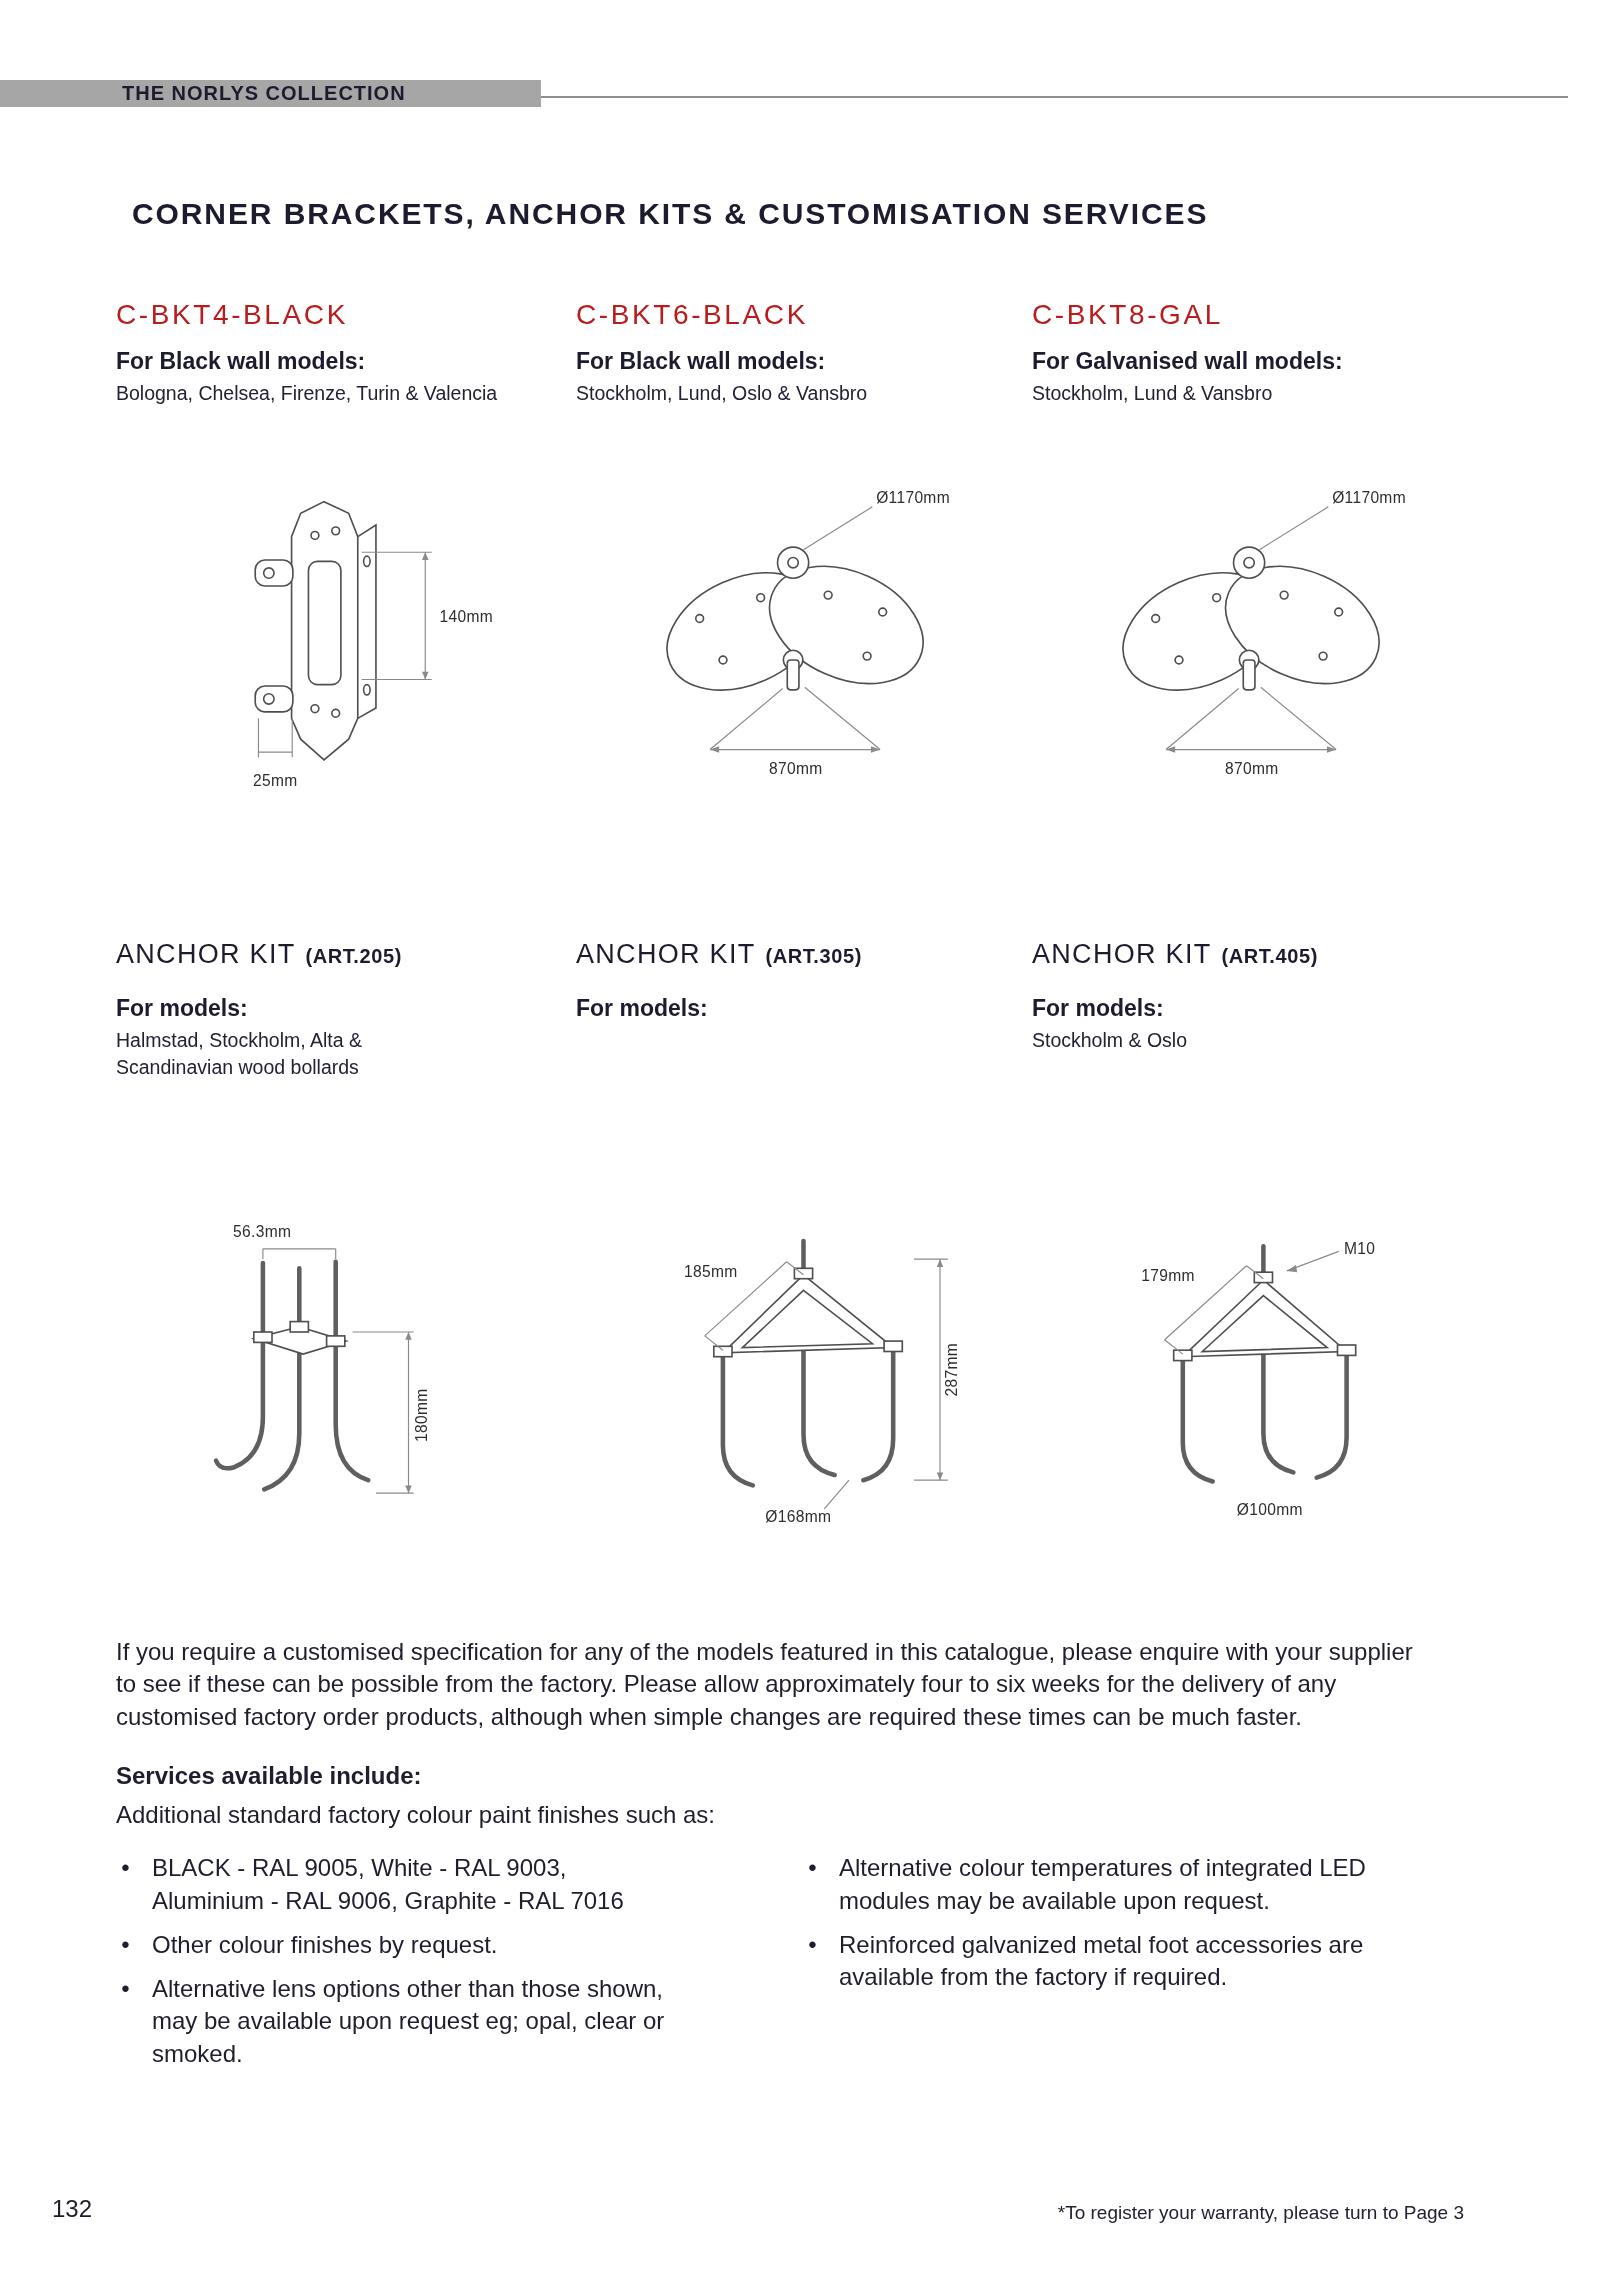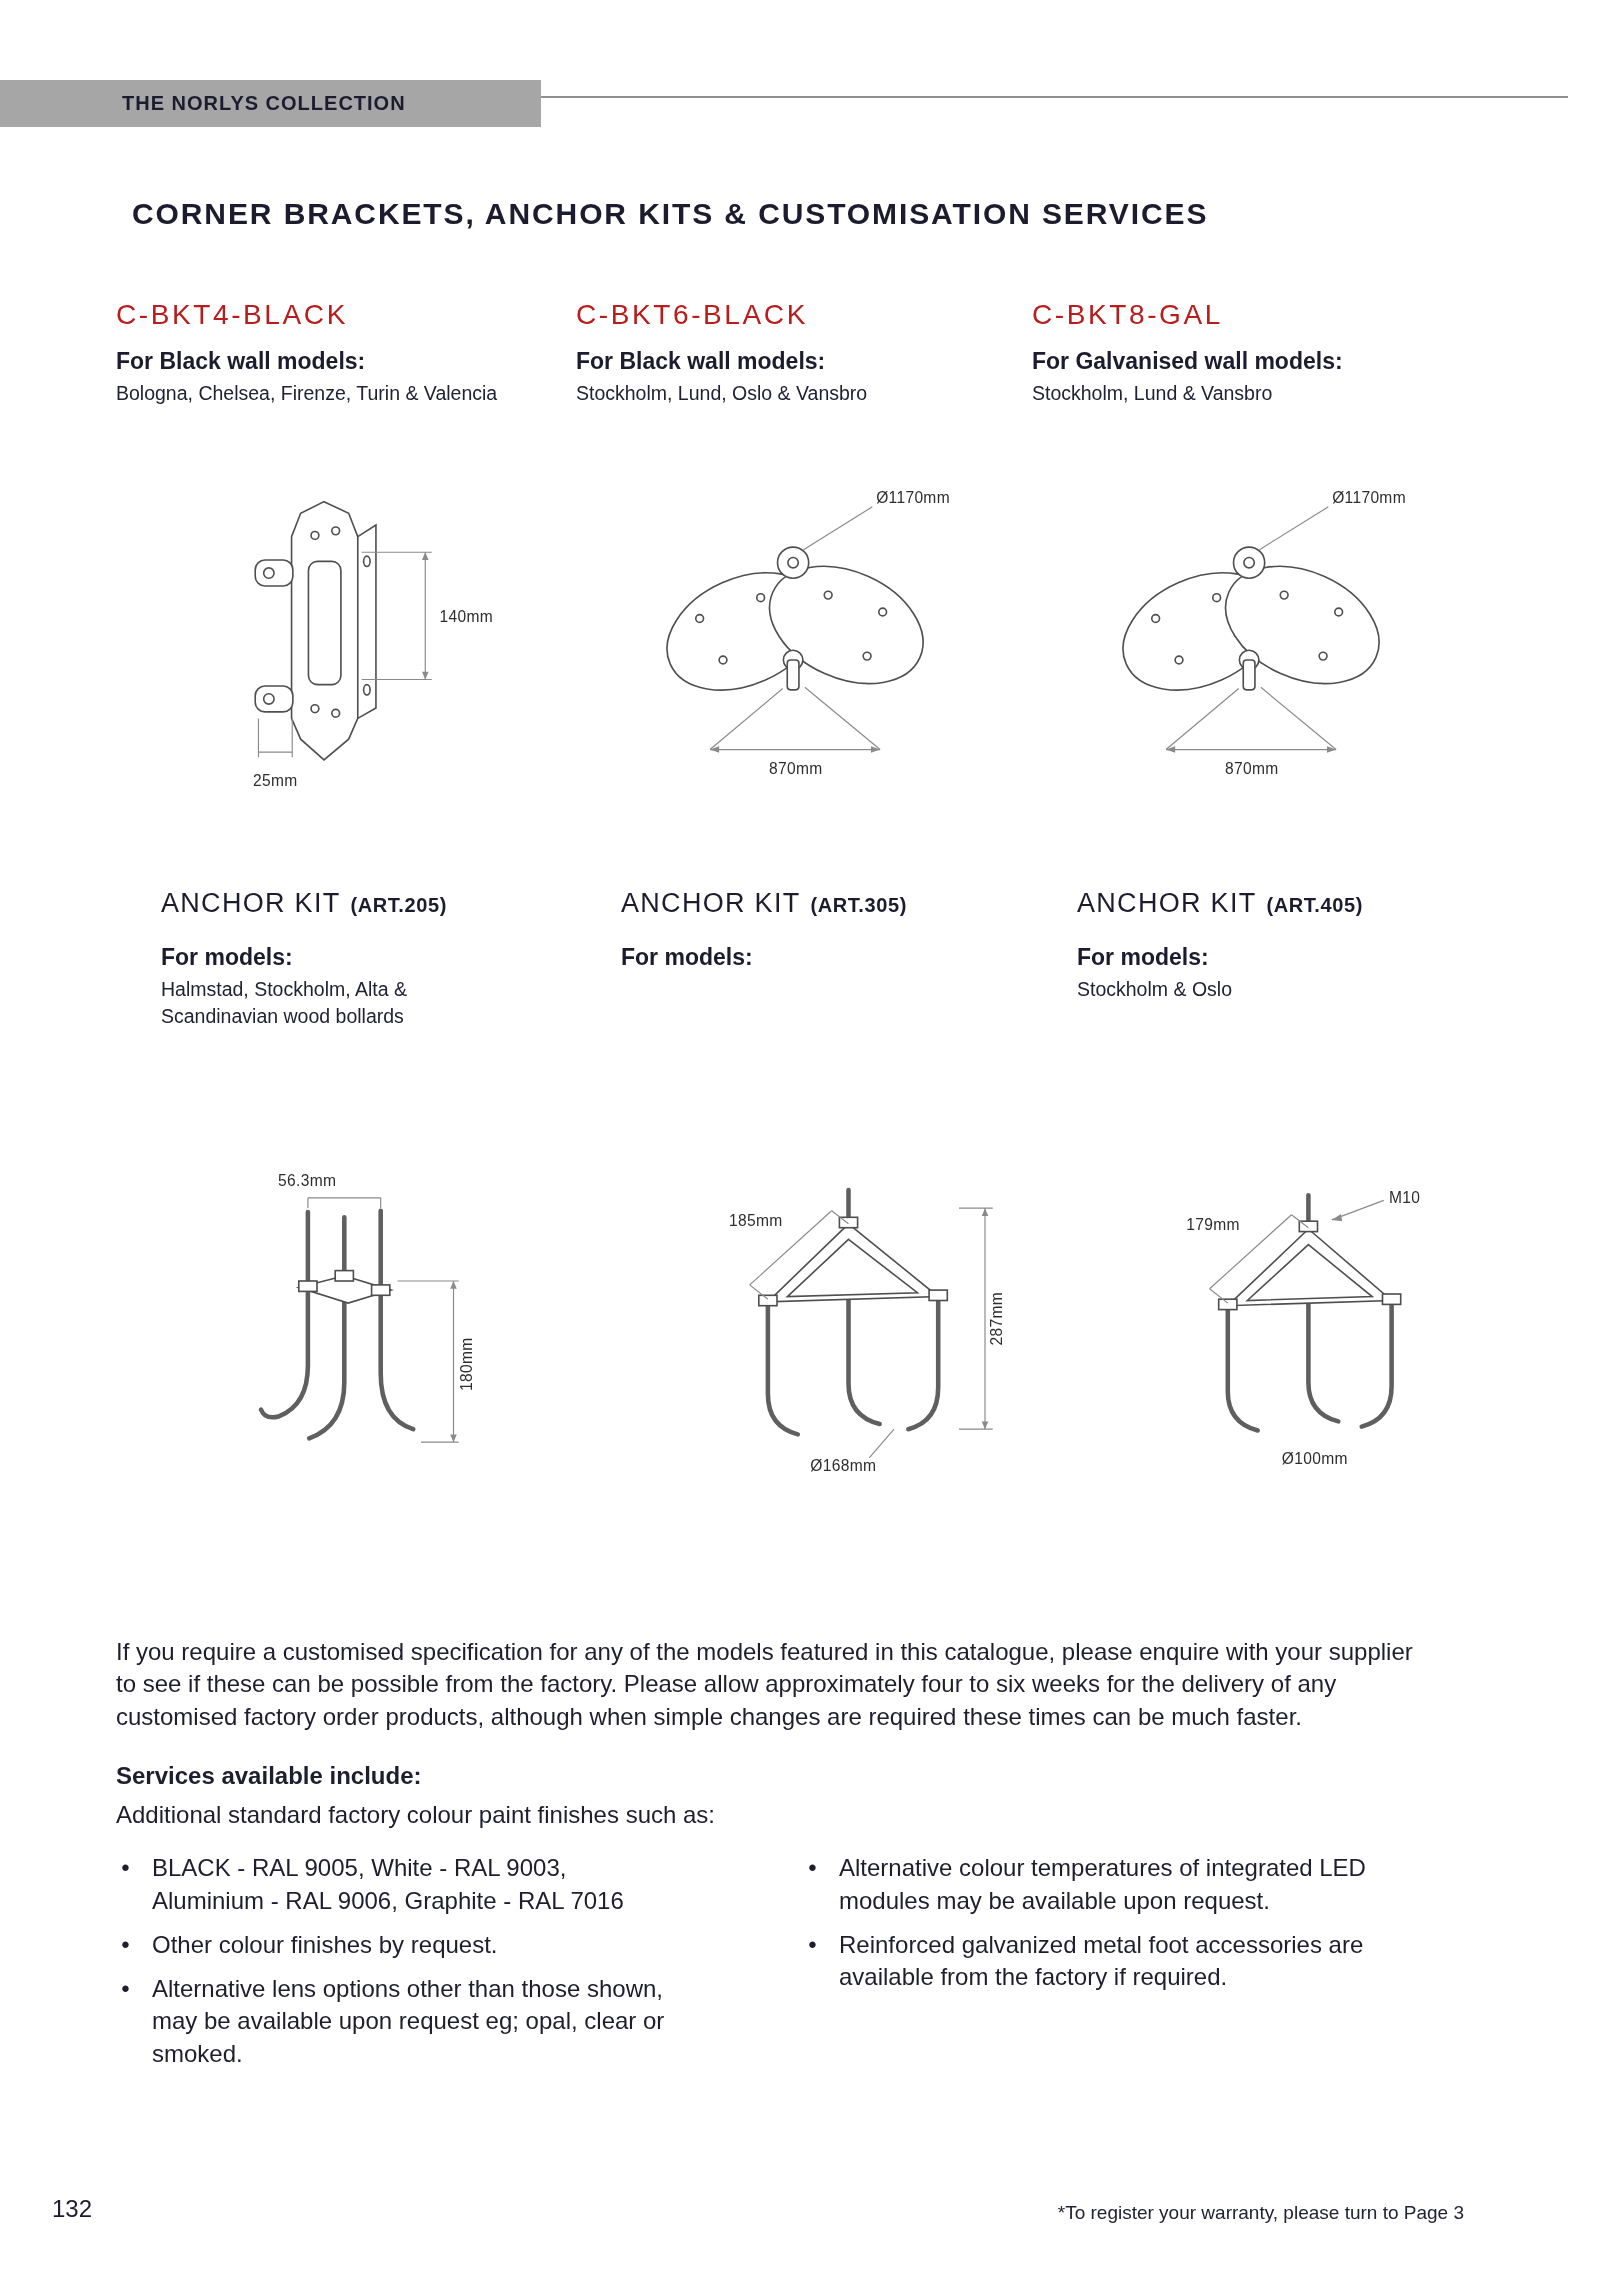--- a/index.html
+++ b/index.html
@@ -3,37 +3,37 @@
 <meta charset="utf-8">
 <style>
   * { margin:0; padding:0; box-sizing:border-box; }
   html,body { background:#ffffff; }
   body {
     width:1623px; height:2295px; position:relative;
     font-family:"Liberation Sans","DejaVu Sans",sans-serif;
     color:#1e1e2f;
   }
   .header-bar {
-    position:absolute; left:0; top:80px; width:541px; height:47px;
+    position:absolute; left:0; top:80px; width:541px; height:27px;
     background:#a6a6a6; display:flex; align-items:center;
   }
   .header-bar .label {
     padding-left:122px; font-size:20px; font-weight:bold;
     letter-spacing:1px; color:#1c1c2e; white-space:nowrap;
   }
   .header-line { position:absolute; left:541px; top:96px; width:1027px; height:1.9px; background:#8f8f8f; }
 
   .page-title {
     position:absolute; left:132px; top:197px;
     font-size:30px; font-weight:bold; letter-spacing:1.9px; color:#1c1c2e;
   }
 
   .col { position:absolute; width:442px; }
   .c1 { left:116px; } .c2 { left:576px; } .c3 { left:1032px; }
-  .r1 { top:299px; } .r2 { top:888px;margin-left:45px; }
+  .r1 { top:299px; } .r2 { top:939px; }
 
   .head1 { height:149px; }
   .head2 { height:221px; }
 
   .bracket-code { font-size:28px; font-weight:400; letter-spacing:2.6px; color:#b91c1c; white-space:nowrap; }
   .kit-line { white-space:nowrap; color:#1c1c2e; }
   .kit-title { font-size:27px; font-weight:400; letter-spacing:1.3px; }
   .kit-art { font-size:20px; letter-spacing:0.6px; margin-left:6.5px; }
 
   .for-label { margin-top:17px; font-size:23px; font-weight:bold; color:#1c1c2e; }

